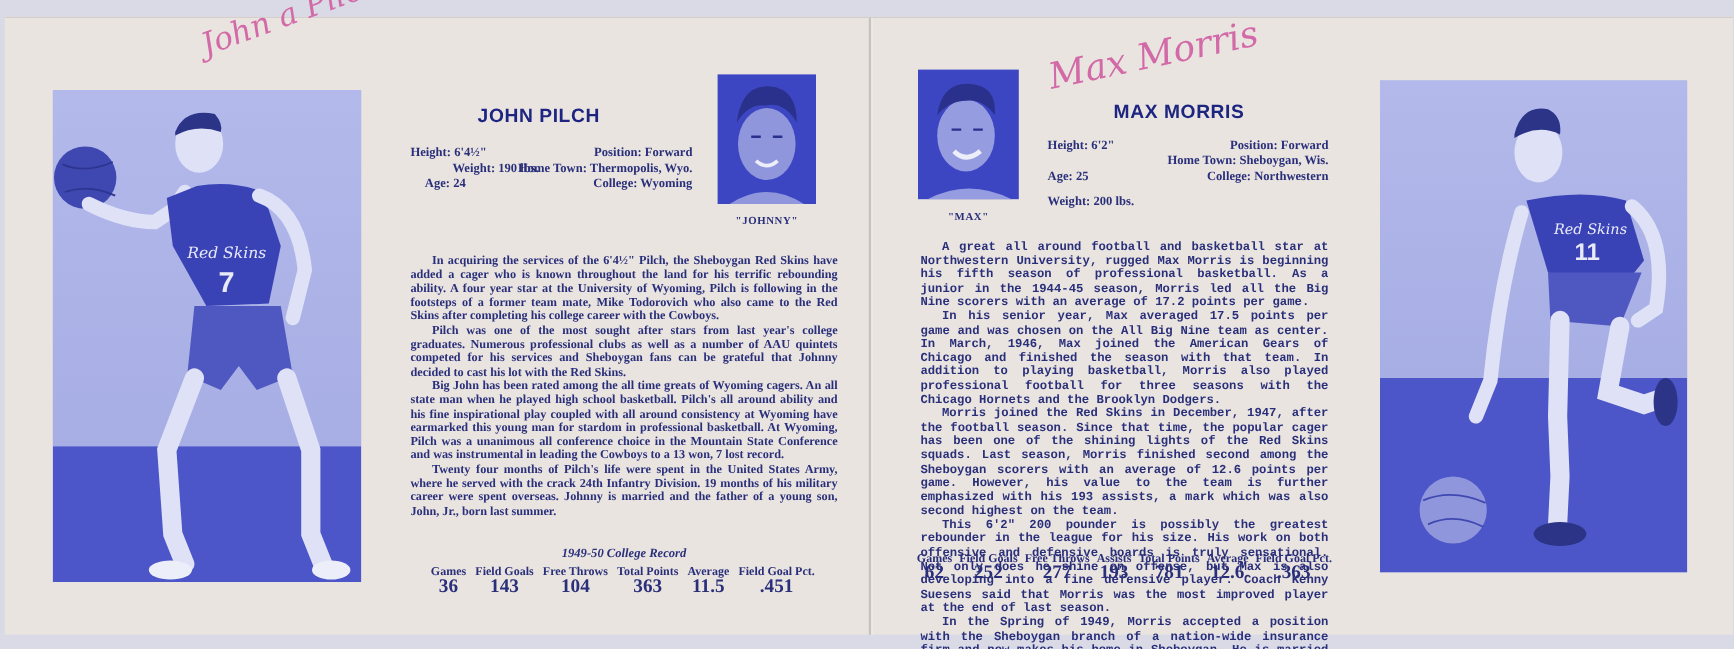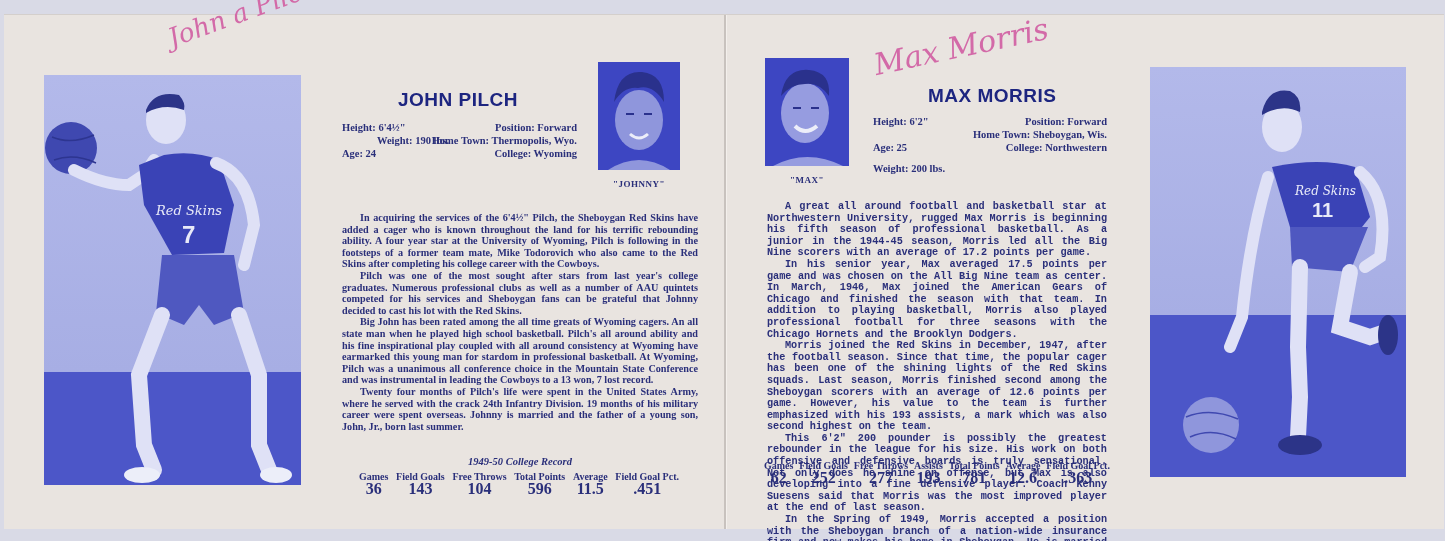--- a/index.html
+++ b/index.html
@@ -7,21 +7,21 @@
   .spread{position:absolute;left:4px;top:14px;width:1440px;height:514px;background:#e9e4e0;border-top:1px solid #d4cfcc;}
   .page{position:absolute;top:0;height:514px;}
   .page.left{left:0;width:720px;}
   .page.right{left:722px;width:718px;}
   .spine{position:absolute;left:720px;top:0;width:2px;height:514px;background:#c8c2be;box-shadow:1px 0 0 #f3efec;}
   .photo-big{position:absolute;background:#a9b0e6;overflow:hidden;}
   .photo-big .wall{position:absolute;left:0;top:0;right:0;background:linear-gradient(180deg,#b3b9ea,#a7aee4);}
   .photo-big .floor{position:absolute;left:0;right:0;bottom:0;background:#4c56c8;}
   .photo-small{position:absolute;background:#3d46c2;overflow:hidden;}
   svg{display:block;}
-  .name{position:absolute;font-family:"Liberation Sans","DejaVu Sans",sans-serif;font-weight:bold;font-size:19px;color:#1d2580;letter-spacing:0.5px;}
+  .name{position:absolute;font-family:"Liberation Sans","DejaVu Sans",sans-serif;font-weight:bold;font-size:16px;color:#1d2580;letter-spacing:0.5px;}
   .stats-grid{position:absolute;font-size:10.5px;color:#2a2f7a;font-weight:bold;line-height:13px;}
   .stats-grid .l{position:absolute;left:0;white-space:nowrap;}
   .stats-grid .r{position:absolute;right:0;white-space:nowrap;text-align:right;}
   .caption{position:absolute;font-size:9px;font-weight:bold;color:#2a2f7a;letter-spacing:0.5px;text-align:center;}
   .bio{position:absolute;font-size:10.2px;line-height:11.6px;color:#2a2f7a;font-weight:bold;text-align:justify;}
   .bio p{margin:0;text-indent:18px;}
   .record-title{position:absolute;font-size:10.5px;color:#2a2f7a;font-weight:bold;text-align:center;}
   .record{position:absolute;display:flex;color:#2a2f7a;font-weight:bold;}
   .record .col{display:flex;flex-direction:column;align-items:center;}
   .record .h{font-size:10px;line-height:10px;white-space:nowrap;}
@@ -56,21 +56,21 @@
       </svg>
     </div>
 
     <div class="sig" style="left:170px;top:8px;font-size:26px;transform:rotate(-20deg);transform-origin:left bottom;">John a Pilch</div>
 
     <div class="name" style="left:394px;top:74px;">JOHN PILCH</div>
 
     <div class="stats-grid" style="left:338px;top:106px;width:235px;height:40px;">
       <span class="l" style="top:0;">Height: 6'4½"</span>
       <span class="l" style="top:13px;margin-left:35px;">Weight: 190 lbs.</span>
-      <span class="l" style="top:26px;">Age: 24</span>
+      <span class="l" style="top:26px;margin-left:12px;">Age: 24</span>
       <span class="r" style="top:0;">Position: Forward</span>
       <span class="r" style="top:13px;">Home Town: Thermopolis, Wyo.</span>
       <span class="r" style="top:26px;">College: Wyoming</span>
     </div>
 
     <div class="photo-small" style="left:594px;top:47px;width:82px;height:108px;">
       <svg width="82" height="108">
         <ellipse cx="41" cy="58" rx="24" ry="30" fill="#8f96dc"></ellipse>
         <path d="M16 40 Q20 8 44 10 Q66 12 66 40 Q55 22 40 26 Q26 24 16 40Z" fill="#2a318c"></path>
         <path d="M28 52 L36 52 M46 52 L54 52" stroke="#2a318c" stroke-width="2"></path>
@@ -96,21 +96,21 @@
       <div class="col">
           <span class="h">Field Goals</span>
           <span class="v">143</span>
         </div>
       <div class="col">
           <span class="h">Free Throws</span>
           <span class="v">104</span>
         </div>
       <div class="col">
           <span class="h">Total Points</span>
-          <span class="v">596</span>
+          <span class="v">363</span>
         </div>
       <div class="col">
           <span class="h">Average</span>
           <span class="v">11.5</span>
         </div>
       <div class="col">
           <span class="h">Field Goal Pct.</span>
           <span class="v">.451</span>
         </div>
     </div>

